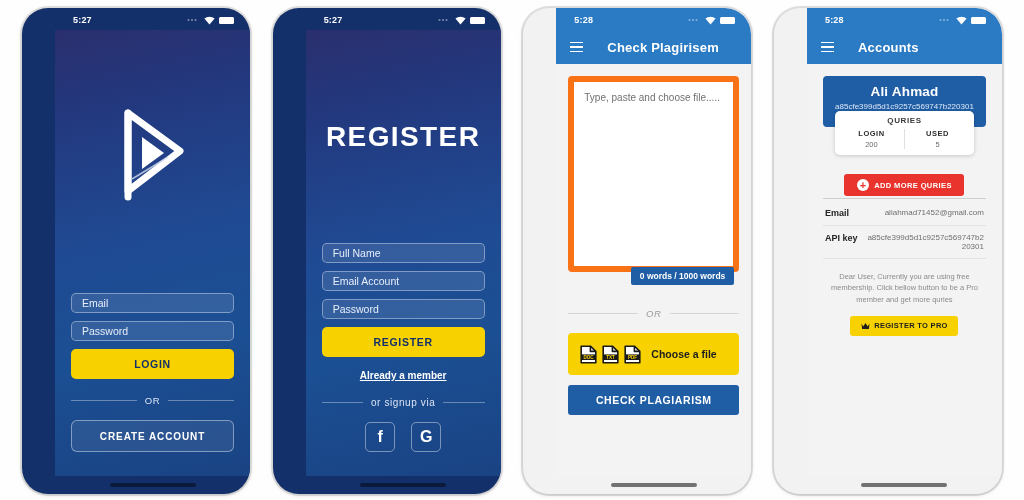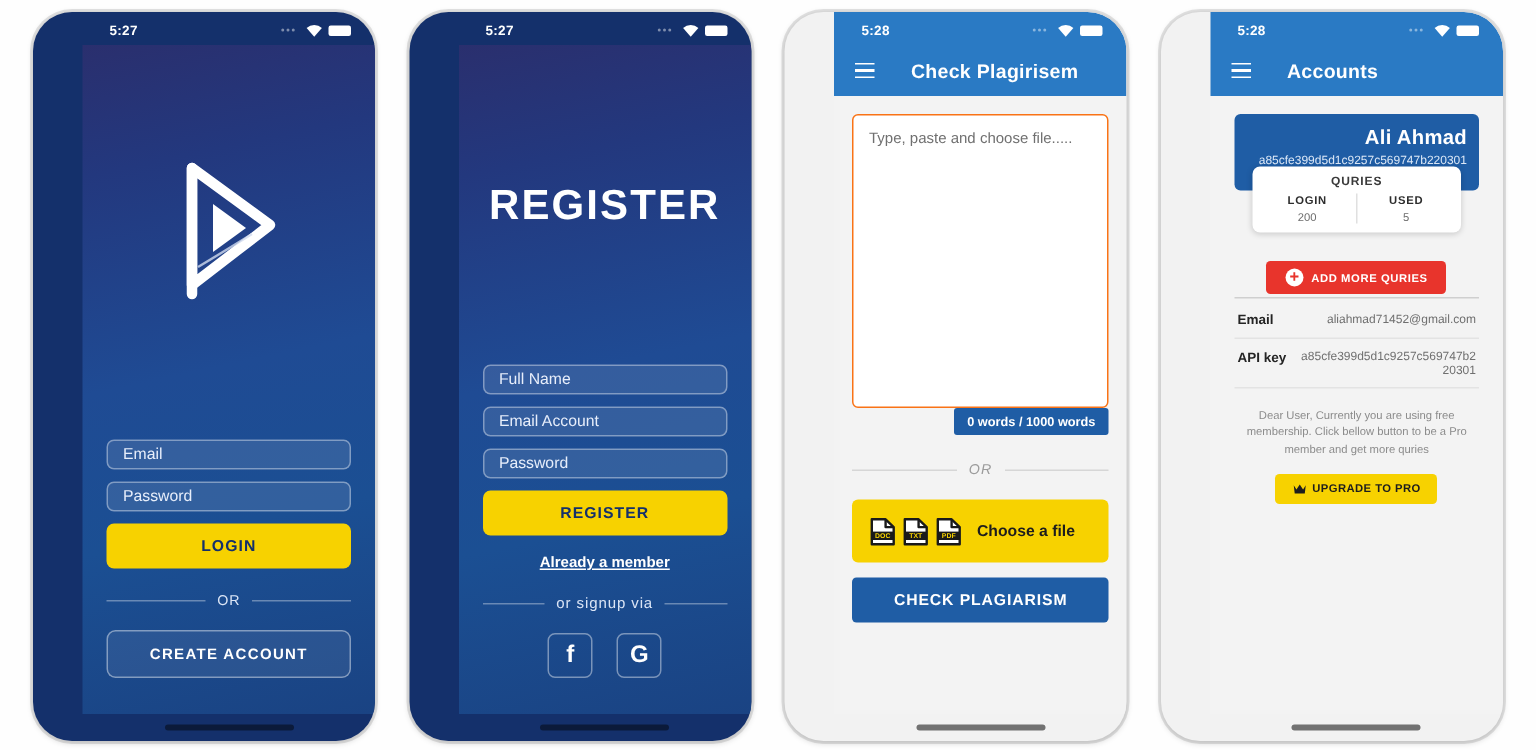--- a/index.html
+++ b/index.html
@@ -135,21 +135,21 @@
     flex: 1; background: #f3f3f3;
     padding: 12px 12px 0 12px;
     display: flex; flex-direction: column;
     overflow: hidden;
   }
 
   .textarea-box {
     position: relative;
     height: 196px;
     background: #ffffff;
-    border: 1px solid #f97316;
+    border: 6px solid #f97316;
     border-radius: 4px;
     padding: 10px 10px;
     font-size: 10px; color: #707070;
   }
   .word-badge {
     position: absolute; right: -1px; bottom: -19px;
     background: #1f5da5; color: #ffffff;
     font-size: 8.5px; font-weight: bold;
     padding: 4px 9px; border-radius: 2px;
     white-space: nowrap;
@@ -179,21 +179,21 @@
     cursor: pointer; border: none; width: 100%;
   }
 
   
   .acct-body { padding: 12px 16px 0 16px; background: #f3f3f3; flex: 1; display:flex; flex-direction: column; }
   .acct-card-wrap { position: relative; padding-bottom: 10px; }
   .acct-card {
     background: #1f5da5; color: #ffffff;
     border-radius: 4px;
     padding: 8px 8px 16px 8px;
-    text-align: right;
+    text-align: center;
   }
   .acct-name { font-size: 13.5px; font-weight: bold; letter-spacing: 0.2px; }
   .acct-key { font-size: 8px; margin-top: 3px; color: #dce8f7; word-break: break-all; }
   .quries-card {
     position: relative;
     margin: -16px 12px 0 12px;
     background: #ffffff;
     border-radius: 5px;
     box-shadow: 0 1px 4px rgba(0,0,0,0.18);
     padding: 5px 4px 6px 4px;
@@ -500,21 +500,21 @@
           <span class="info-value" style="max-width:118px;">a85cfe399d5d1c9257c569747b220301</span>
         </div>
 
 
         <div class="notice">Dear User, Currently you are using free membership. Click bellow button to be a Pro member and get more quries</div>
 
         <button class="btn-upgrade">
           <svg width="9" height="8" viewBox="0 0 11 9">
             <path d="M0.6 1.4 L2.8 5.0 L5.5 0.8 L8.2 5.0 L10.4 1.4 L9.6 8.2 L1.4 8.2 Z" fill="#1d1d1d"></path>
           </svg>
-          <span>UPGRADE TO PRO</span>
+          <span>REGISTER TO PRO</span>
         </button>
       </div>
 
       <div class="home-ind">
           <i></i>
         </div>
     </div>
   </div>
 
 </div>

